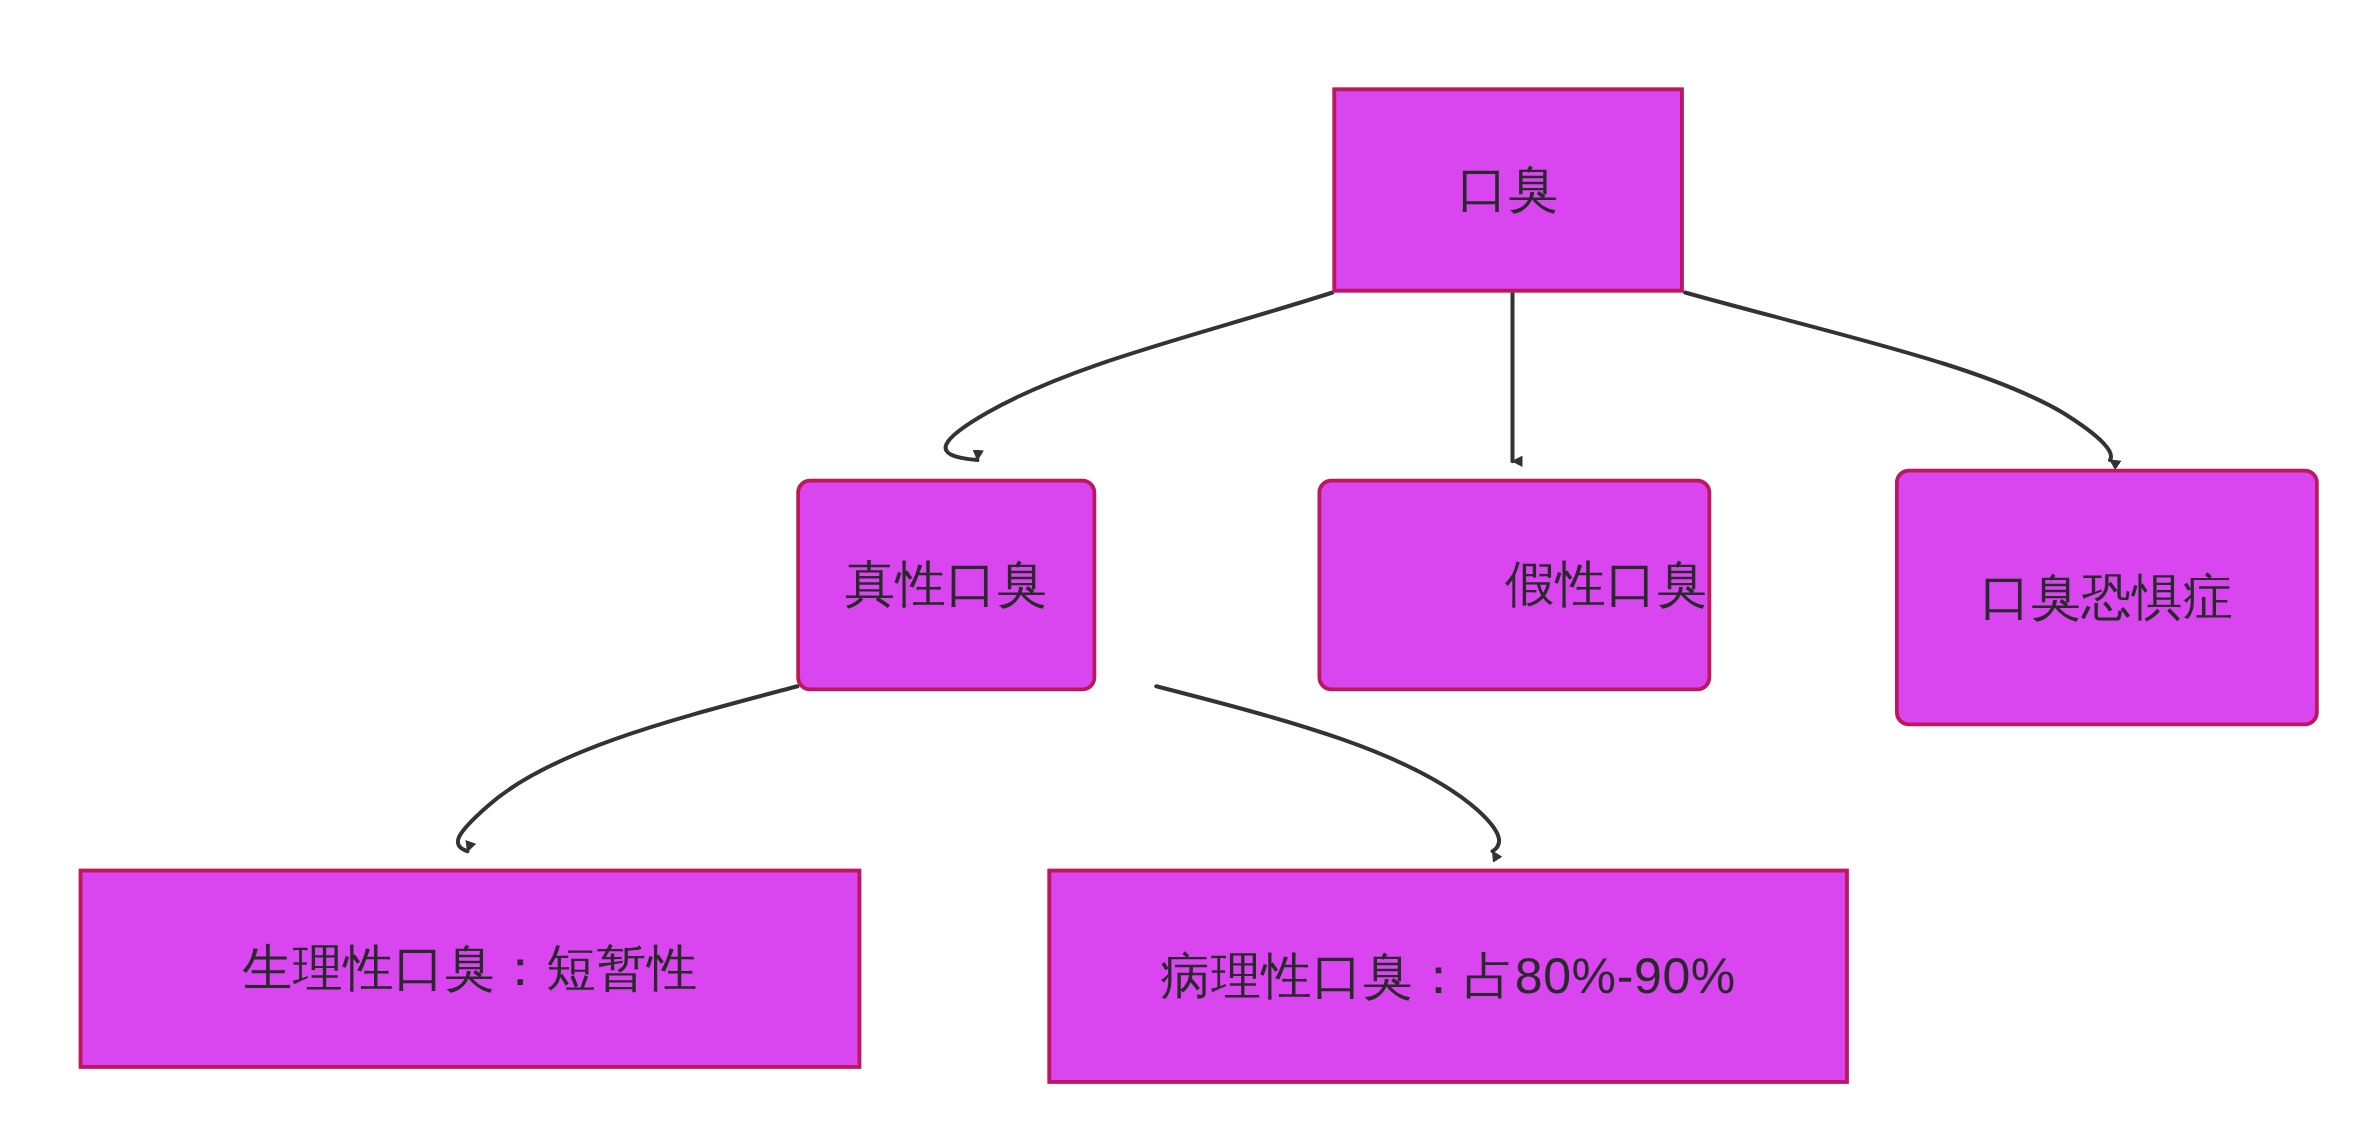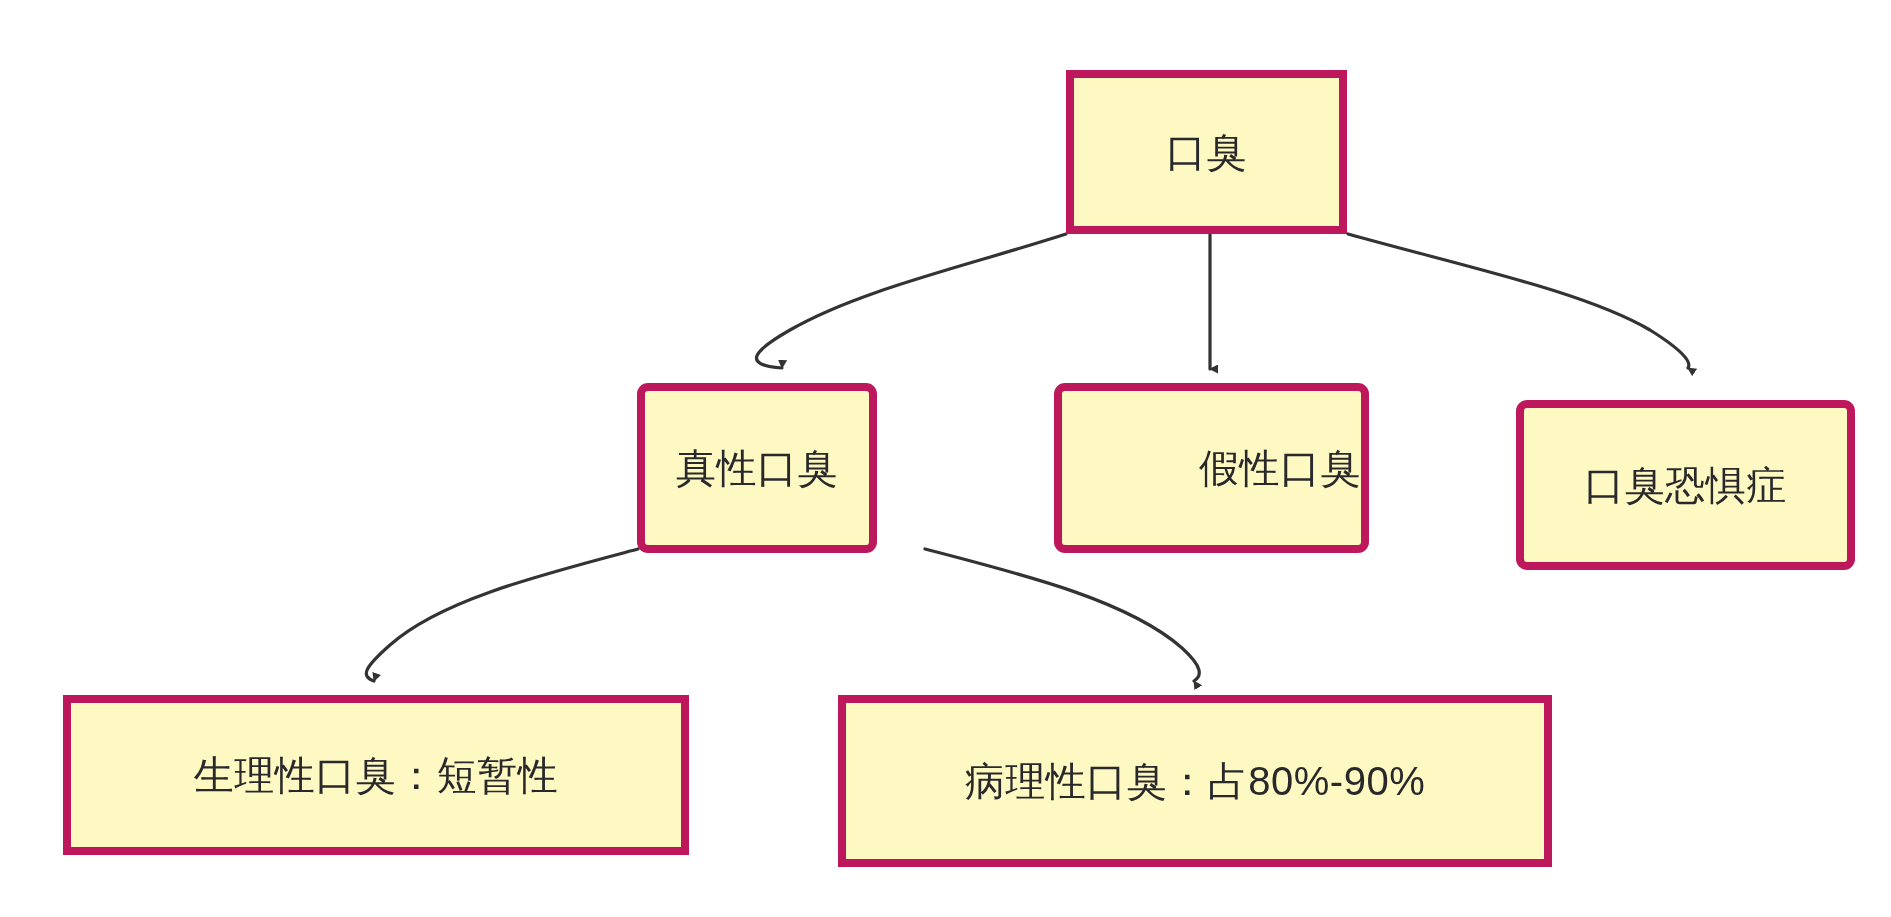--- a/index.html
+++ b/index.html
@@ -25,22 +25,22 @@
     position: absolute;
     left: 0;
     top: 0;
     width: 1891px;
     height: 917px;
     pointer-events: none;
   }
   .node {
     position: absolute;
     box-sizing: border-box;
-    background: #fef9c3;
-    border: 8px solid #be185d;
+    background: #d946ef;
+    border: 3px solid #be185d;
     display: flex;
     align-items: center;
     justify-content: center;
     color: #29292b;
     font-size: 40px;
     line-height: 1.2;
     white-space: nowrap;
     letter-spacing: 0.5px;
   }
   .node.rounded { border-radius: 11px; }
@@ -75,25 +75,25 @@
   </div>
 
   <div class="node rounded" style="left:637px; top:383px; width:240px; height:170px;">
     <span class="node-label">真性口臭</span>
   </div>
 
   <div class="node rounded" style="left:1054px; top:383px; width:315px; height:170px;justify-content:flex-end;">
     <span class="node-label">假性口臭</span>
   </div>
 
-  <div class="node rounded" style="left:1516px; top:400px; width:339px; height:170px;">
+  <div class="node rounded" style="left:1516px; top:375px; width:339px; height:206px;">
     <span class="node-label">口臭恐惧症</span>
   </div>
 
   <div class="node square" style="left:63px; top:695px; width:626px; height:160px;">
     <span class="node-label">生理性口臭：短暂性</span>
   </div>
 
-  <div class="node square" style="left:838px; top:695px; width:714px; height:172px;">
+  <div class="node square" style="left:838px; top:695px; width:641px; height:172px;">
     <span class="node-label">病理性口臭：占80%-90%</span>
   </div>
 
 </div>
 
 </body></html>

